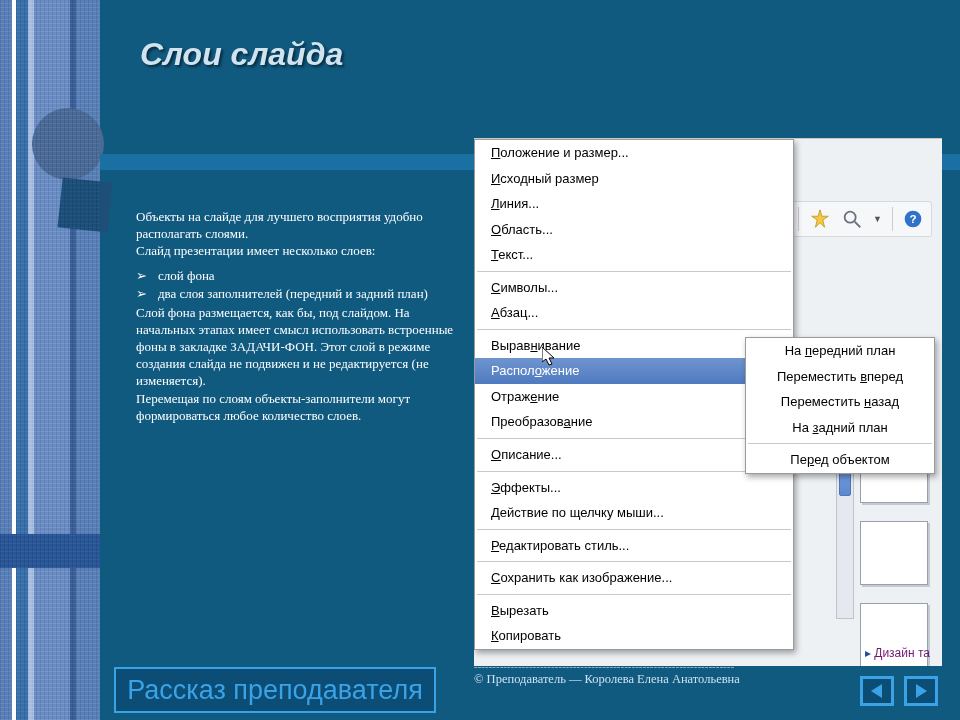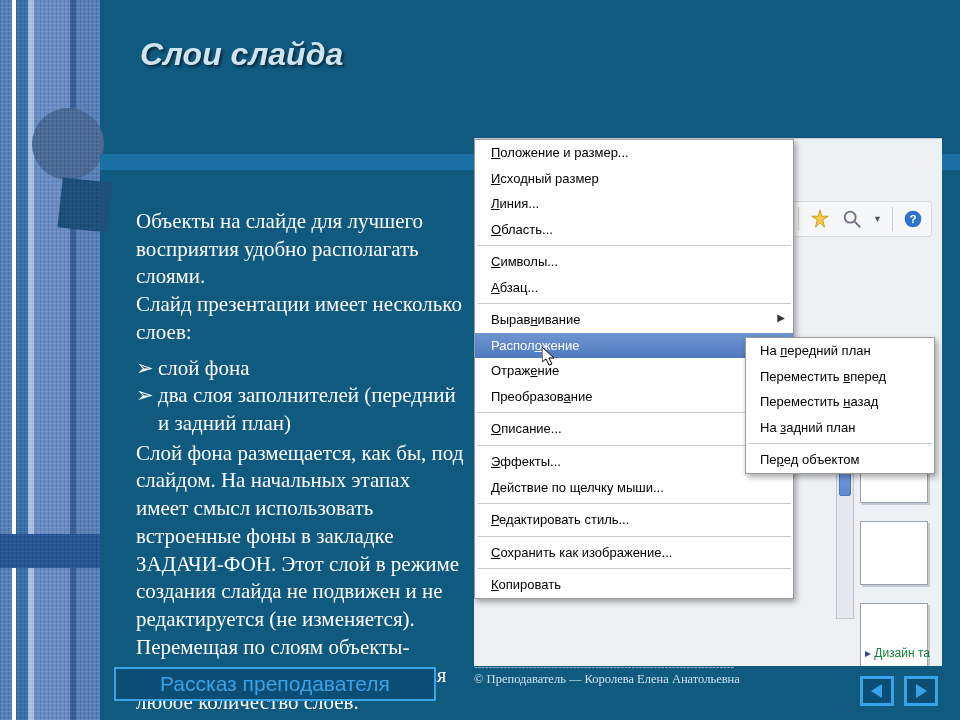--- a/index.html
+++ b/index.html
@@ -44,33 +44,33 @@
   
   .title {
     position: absolute; left: 140px; top: 36px;
     font-family: Arial, Helvetica, sans-serif;
     font-size: 32px; font-weight: bold; font-style: italic;
     color: #d0e4f0; text-shadow: 2px 2px 3px rgba(0,0,0,.55);
   }
   
   .body-text {
     position: absolute; left: 136px; top: 208px; width: 330px;
-    color: #fff; font-size: 21px; line-height: 1.32;
+    color: #fff; font-size: 13px; line-height: 1.32;
   }
   .body-text ul { list-style: none; margin: 8px 0 2px 22px; }
   .body-text li::before {
     content: "➢"; color: #ffffff; display: inline-block;
     margin-left: -22px; width: 22px;
   }
   .body-text li { padding-left: 0; }
   
   .story-box {
-    position: absolute; left: 114px; top: 667px; width: 322px; height: 34px;
+    position: absolute; left: 114px; top: 667px; width: 322px; height: 46px;
     border: 2px solid #3aa3e8; background: #0b4d74;
-    color: #3aa3e8; font-family: Arial, sans-serif; font-size: 21px;
+    color: #3aa3e8; font-family: Arial, sans-serif; font-size: 27px;
     display: flex; align-items: center; justify-content: center;
   }
   
   .footer {
     position: absolute; left: 474px; top: 660px; color: #cfe1ef;
     font-size: 12.5px; font-family: "Times New Roman", serif;
   }
   .footer .dash { letter-spacing: 0; font-size: 11px; color:#a9c6d9;}
   
   .nav-arrows {
@@ -106,21 +106,21 @@
   }
   .scroll-track{
     position:absolute; right:88px; top:308px; width:18px; height:172px;
     background:#e5e8ee; border:1px solid #bfc4cd;
   }
   .scroll-thumb{
     position:absolute; left:2px; top:6px; width:12px; height:42px;
     background:linear-gradient(#7fa8e8,#5d88cf); border:1px solid #4d76b8; border-radius:2px;
   }
   .design-tag{
-    position:absolute; right:12px; bottom:6px; color:#15803d; font-size:12px;text-align:right;
+    position:absolute; right:12px; bottom:6px; color:#701a75; font-size:12px;text-align:right;
   }
   .design-tag::before{ content:"▸ "; color:#254a9a; }
   
   .ctx {
     position: absolute; left: 0; top: 0; width: 320px;
     background: #fff; border: 1px solid #9b9b9b;
     box-shadow: 2px 3px 6px rgba(0,0,0,.35);
   }
   .ctx .row {
     padding: 4px 14px 4px 16px; white-space: nowrap; position: relative;
@@ -136,21 +136,21 @@
   .ctx hr {
     border: none; border-top: 1px solid #c9c9c9; margin: 3px 2px;
   }
   .u { text-decoration: underline; }
   
   .submenu {
     position: absolute; left: 271px; top: 198px; width: 190px;
     background:#fff; border:1px solid #9b9b9b;
     box-shadow: 2px 3px 6px rgba(0,0,0,.35);
   }
-  .submenu .row { padding: 4px 14px; white-space: nowrap; line-height:1.35;}
+  .submenu .row { padding: 4px 14px; white-space: nowrap; line-height:1.35;text-align:center;}
   
   .cursor {
     position: absolute; left: 68px; top: 208px; width: 16px; height: 22px;
     pointer-events:none;
   }
 </style>
 </head>
 <body>
 
 <div class="left-strip">
@@ -228,38 +228,40 @@
   <div class="scroll-track">
     <div class="scroll-thumb"></div>
   </div>
   <div class="design-tag">Дизайн та</div>
 
   <div class="ctx" id="ctx">
       <div class="row"><span class="u">П</span>оложение и размер...</div>
       <div class="row"><span class="u">И</span>сходный размер</div>
       <div class="row"><span class="u">Л</span>иния...</div>
       <div class="row"><span class="u">О</span>бласть...</div>
+      <div class="row"><span class="u">Т</span>екст...</div>
       <hr>
       <div class="row"><span class="u">С</span>имволы...</div>
       <div class="row"><span class="u">А</span>бзац...</div>
       <hr>
       <div class="row has-sub">Вырав<span class="u">н</span>ивание</div>
       <div class="row has-sub sel">Распол<span class="u">о</span>жение</div>
       <div class="row has-sub">Отраж<span class="u">е</span>ние</div>
       <div class="row has-sub">Преобразов<span class="u">а</span>ние</div>
       <hr>
       <div class="row"><span class="u">О</span>писание...</div>
       <hr>
       <div class="row"><span class="u">Э</span>ффекты...</div>
       <div class="row"><span class="u">Д</span>ействие по щелчку мыши...</div>
       <hr>
       <div class="row"><span class="u">Р</span>едактировать стиль...</div>
       <hr>
       <div class="row"><span class="u">С</span>охранить как изображение...</div>
       <hr>
+      <div class="row"><span class="u">В</span>ырезать</div>
       <div class="row"><span class="u">К</span>опировать</div>
     </div>
 
   <div class="submenu" id="submenu">
       <div class="row">На <span class="u">п</span>ередний план</div>
       <div class="row">Переместить <span class="u">в</span>перед</div>
       <div class="row">Переместить <span class="u">н</span>азад</div>
       <div class="row">На <span class="u">з</span>адний план</div>
       <hr style="border-right: none; border-bottom: none; border-left: none; border-image: initial; border-top: 1px solid rgb(201, 201, 201); margin: 3px 2px;">
       <div class="row">Пе<span class="u">р</span>ед объектом</div>

